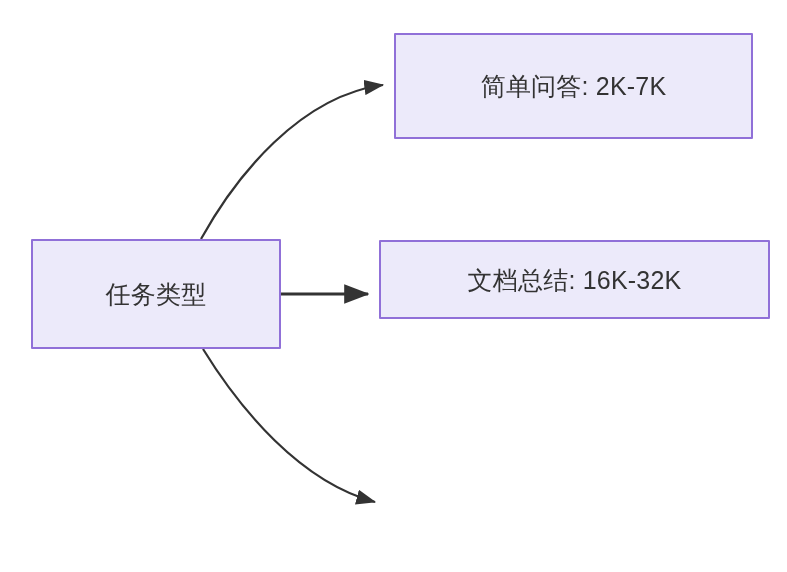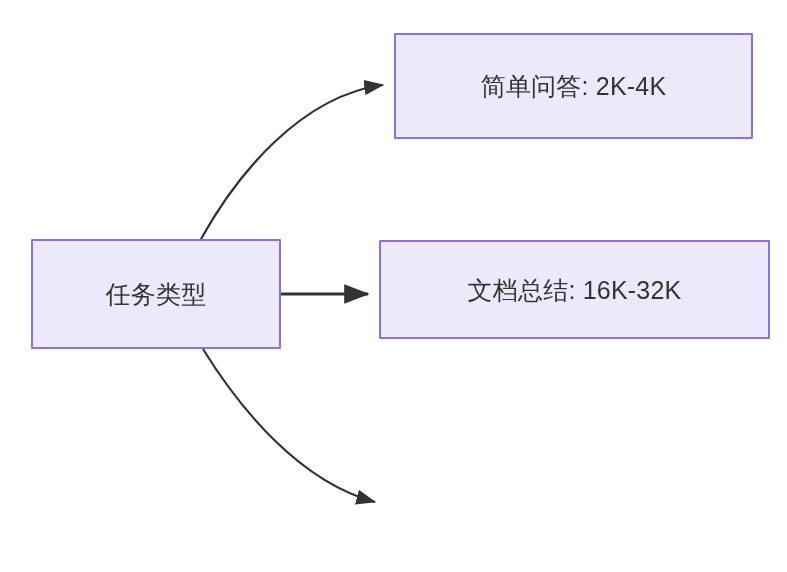--- a/index.html
+++ b/index.html
@@ -44,21 +44,21 @@
     color: #333333;
     font-size: 25px;
     line-height: 1.2;
     letter-spacing: 0.2px;
     white-space: nowrap;
     font-family: "Liberation Sans", "DejaVu Sans", sans-serif;
   }
   
   #node-source  { left: 31px;  top: 239px; width: 250px; height: 110px; text-align: center; }
   #node-simple  { left: 394px; top: 33px;  width: 359px; height: 106px; }
-  #node-doc     { left: 379px; top: 240px; width: 391px; height: 99px; }
+  #node-doc     { left: 379px; top: 240px; width: 391px; height: 79px; }
   #node-multi   { left: 386px; top: 448px; width: 376px; height: 105px; }
 </style>
 </head>
 <body>
 
 <div id="diagram-canvas">
 
   <svg class="edge-layer" viewBox="0 0 787 572" width="787" height="572" xmlns="http://www.w3.org/2000/svg">
     <defs>
       <marker id="arrowhead" markerWidth="9" markerHeight="7" refX="8.5" refY="3.5" orient="auto" markerUnits="strokeWidth">
@@ -71,21 +71,21 @@
     <path d="M 281,294 L 368,294" fill="none" stroke="#333333" stroke-width="2.8" marker-end="url(#arrowhead)"></path>
 
     <path d="M 203,349 C 240,409 300,482 375,502" fill="none" stroke="#333333" stroke-width="2.2" marker-end="url(#arrowhead)"></path>
   </svg>
 
   <div class="node" id="node-source">
     <span class="node-label">任务类型</span>
   </div>
 
   <div class="node" id="node-simple">
-    <span class="node-label">简单问答: 2K-4K</span>
+    <span class="node-label">简单问答: 2K-7K</span>
   </div>
 
   <div class="node" id="node-doc">
     <span class="node-label">文档总结: 16K-32K</span>
   </div>
 
 
 </div>
 
 </body></html>

